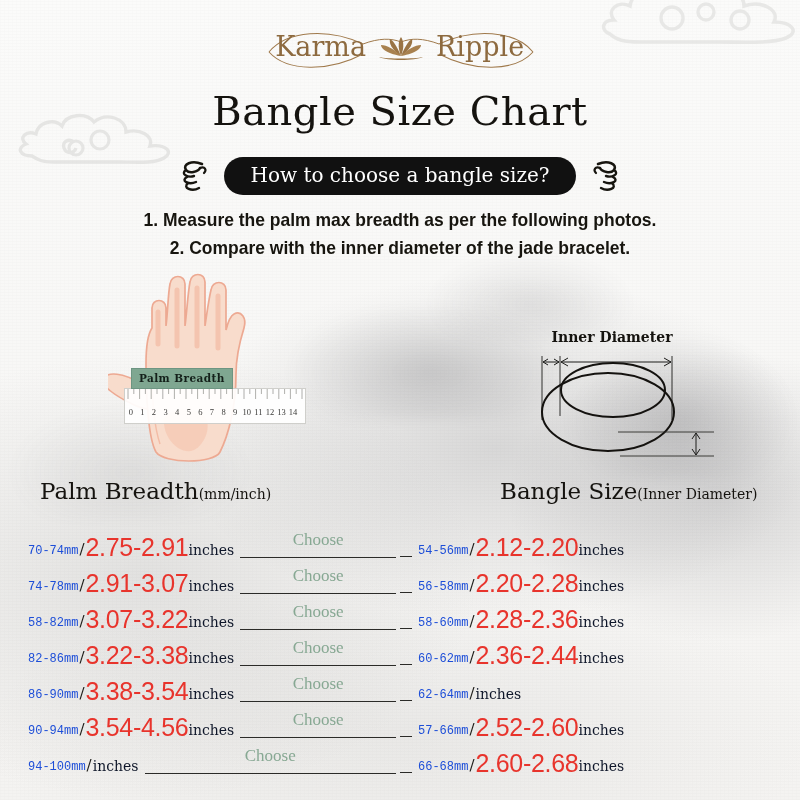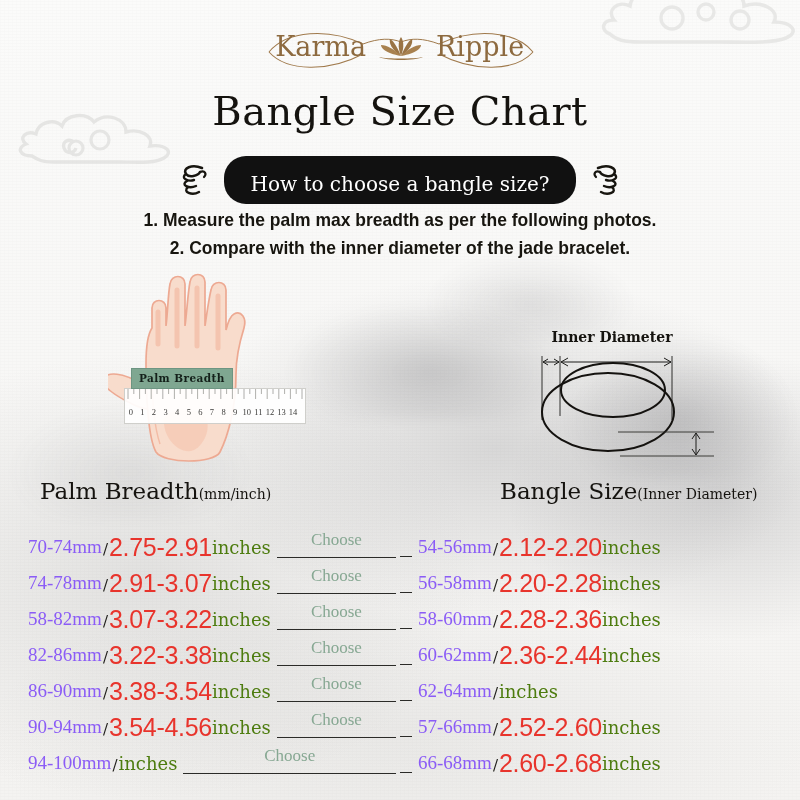--- a/index.html
+++ b/index.html
@@ -51,21 +51,21 @@
     font-family:"DejaVu Serif", serif;
   }
 
   
   .pill-row {
     position:absolute; left:0; right:0; top:156px;
     display:flex; align-items:center; justify-content:center; gap:14px;
   }
   .pill {
     background:#111; color:#fff; border-radius:22px;
-    padding:16px 26px 8px 26px;
+    padding:6px 26px 8px 26px;
     font-size:20px; font-family:"DejaVu Serif", serif;
     white-space:nowrap;
   }
   .orn { width:34px; height:40px; }
 
   
   .steps { position:absolute; left:0; right:0; top:206px; text-align:center; }
   .step {
     font-family:"Liberation Sans", sans-serif;
     font-weight:700; font-size:19px; color:#17150f;
@@ -114,31 +114,31 @@
   
   .tables { position:absolute; left:0; top:524px; width:800px; }
   .trow {
     display:flex; align-items:flex-end;
     height:36px;
   }
   .cell-left  { width:400px; display:flex; align-items:flex-end; padding-left:28px; box-sizing:border-box; }
   .cell-right { width:400px; display:flex; align-items:flex-end; padding-left:0px;  box-sizing:border-box; }
 
   .mm {
-    font-family:Liberation Serif, serif; font-size:19px; color:#8b5cf6;
+    font-family:Liberation Mono, monospace; font-size:12px; color:#1d4ed8;
     white-space:nowrap; padding-bottom:2px;
   }
   .slash { font-family:"DejaVu Serif", serif; font-size:15px; color:#1b1a16; padding:0 1px 2px 1px; }
   .inch-val {
     font-family:"Liberation Sans", sans-serif;
     font-size:25px; color:#e8342c; line-height:1;
     letter-spacing:-.3px; white-space:nowrap;
   }
   .inch-word {
-    font-family:"DejaVu Serif", serif; font-size:18px; color:#4d7c0f;
+    font-family:"DejaVu Serif", serif; font-size:14px; color:#0f172a;
     padding-bottom:2px; white-space:nowrap;
   }
   .choose-box {
     flex:1 1 auto; position:relative; min-width:118px;
     height:26px; margin:0 4px 2px 6px;
   }
   .choose-box .choose {
     position:absolute; left:0; right:0; top:-2px; text-align:center;
     font-family:Liberation Serif, serif; font-size:17px; color:#87a893;
   }

